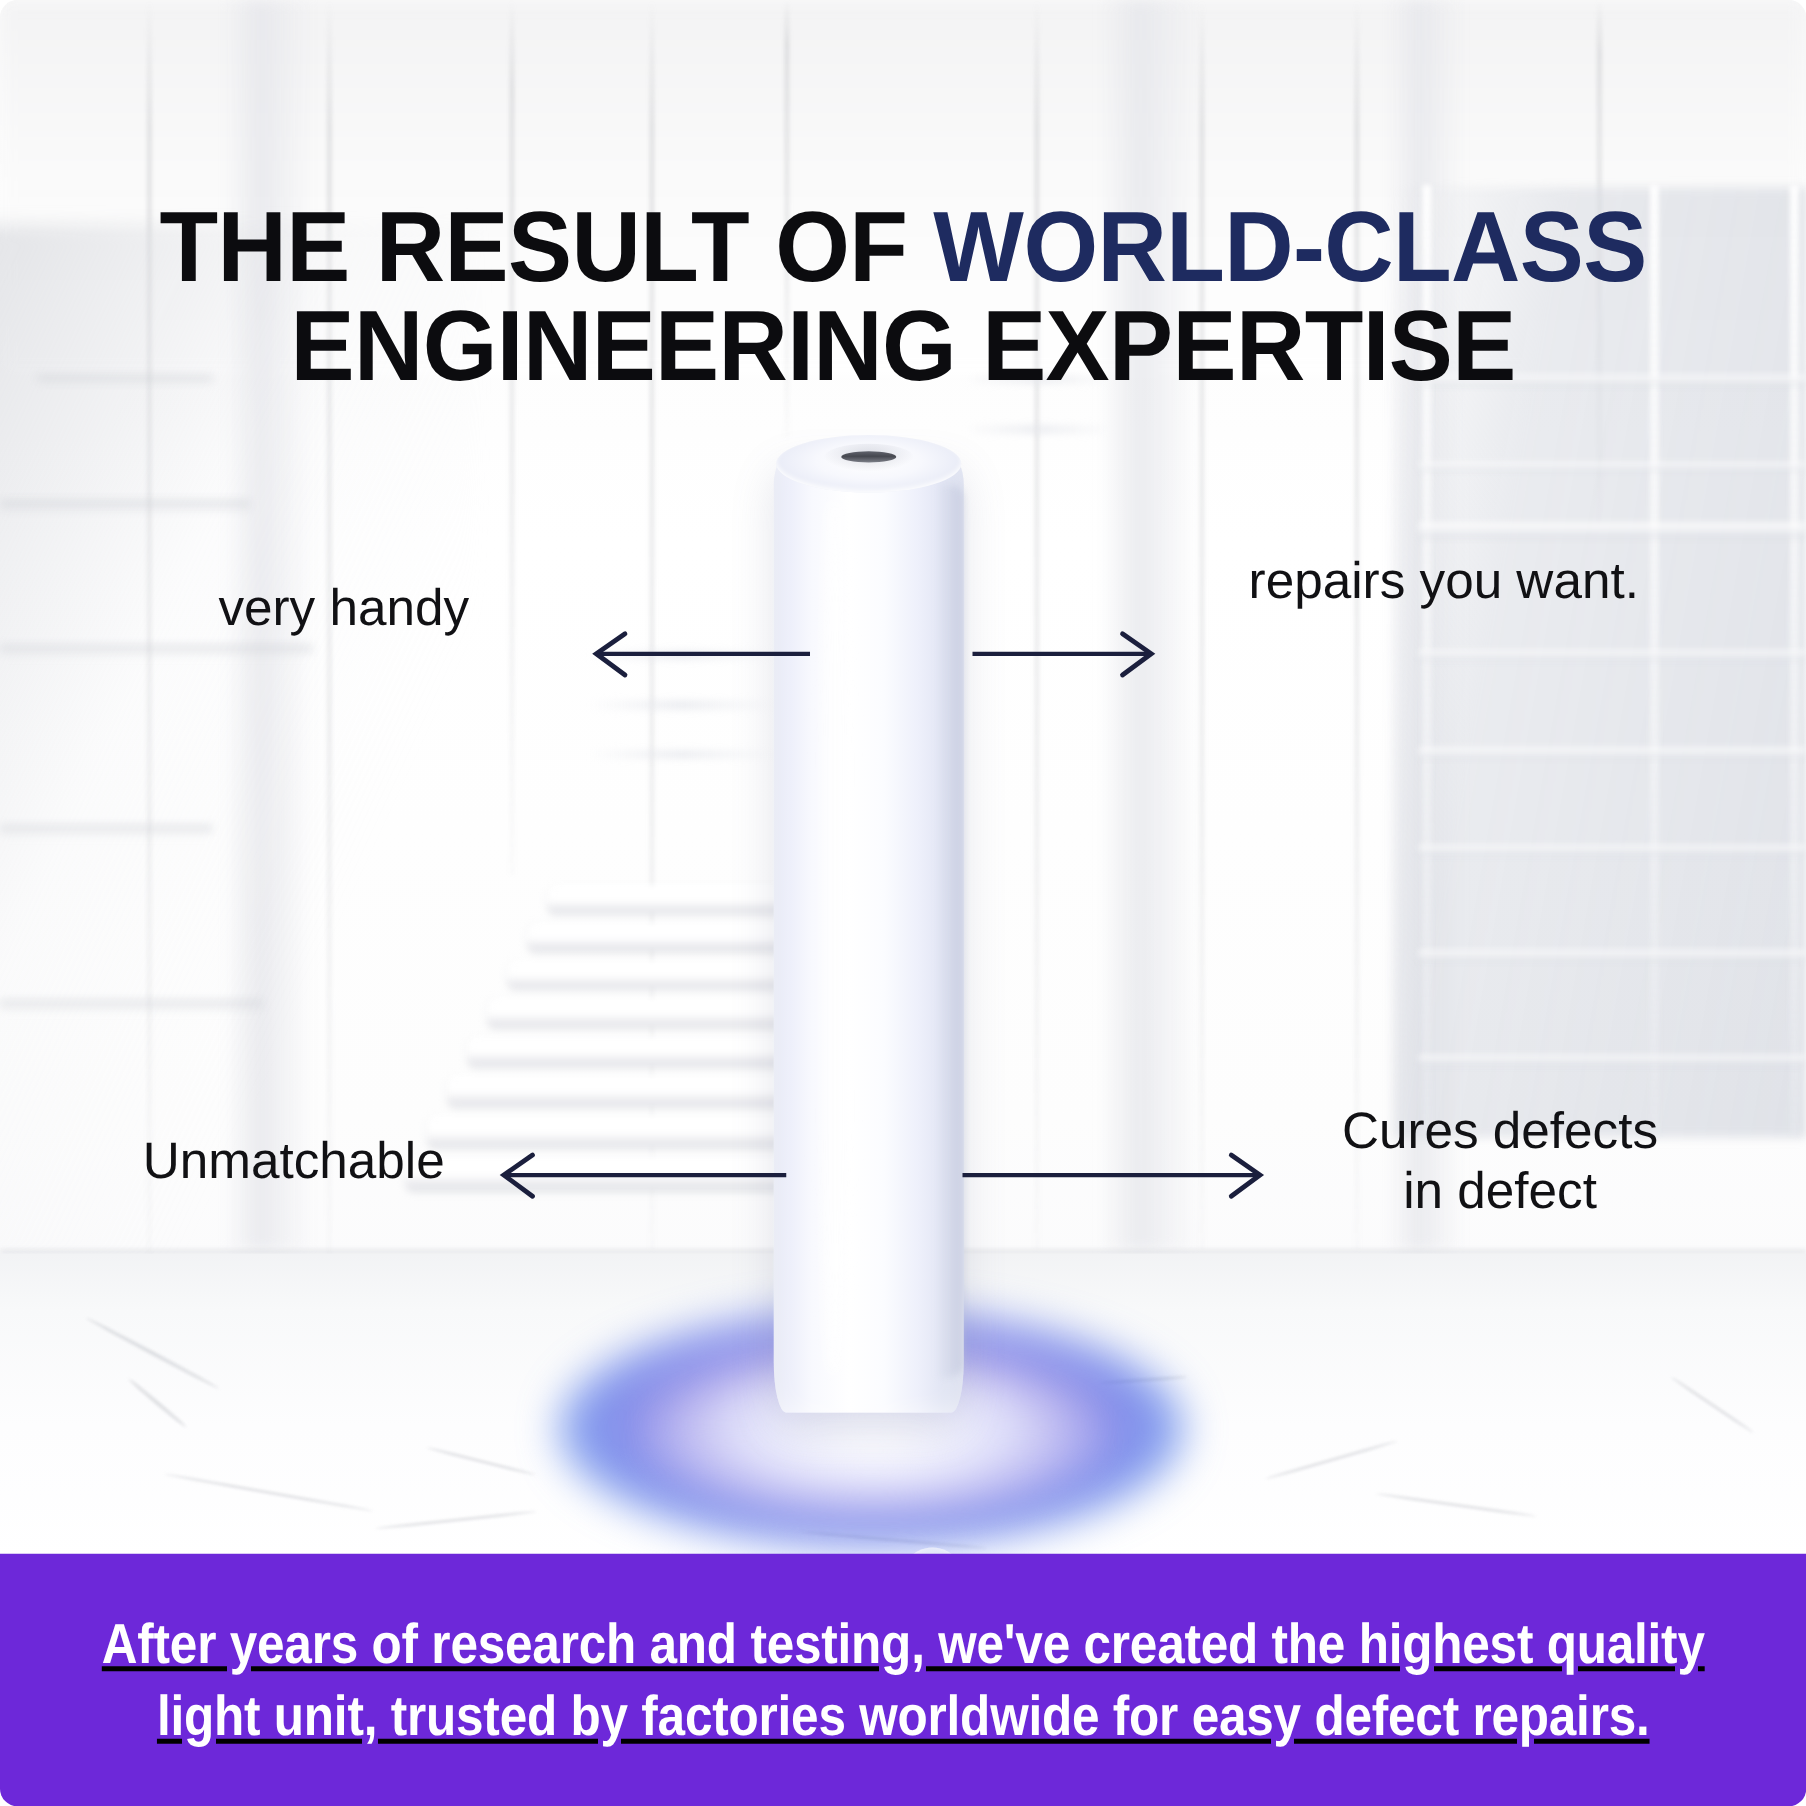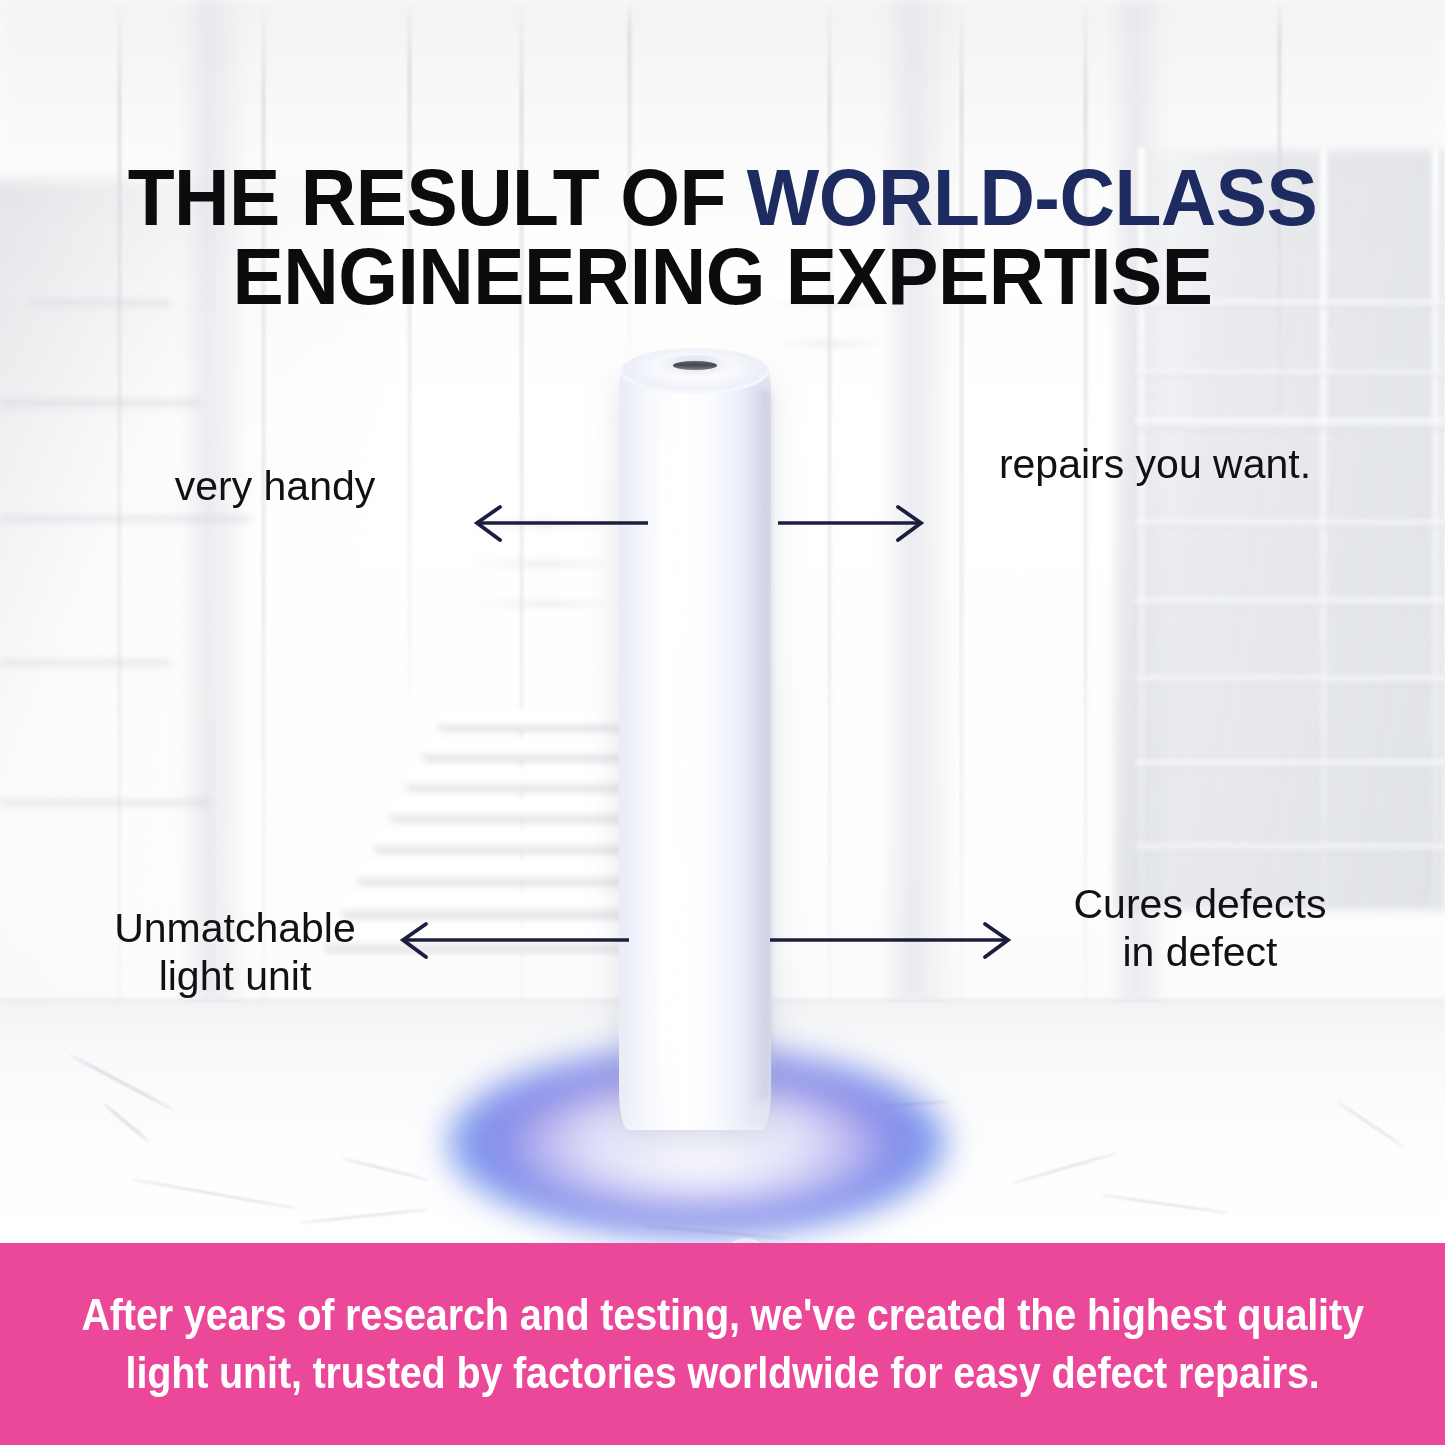--- a/index.html
+++ b/index.html
@@ -10,20 +10,21 @@
   body {
     font-family: "Liberation Sans", sans-serif;
   }
 
   #poster {
     position: relative;
     width: 1445px;
     height: 1445px;
     overflow: hidden;
     background: #fdfdfd;
+    border-radius: 14px;
   }
 
   
   .bg-scene {
     position: absolute;
     inset: 0;
     overflow: hidden;
     background:
       linear-gradient(180deg, #fafafa 0%, #ffffff 30%, #fdfdfd 62%, #fbfbfc 70%, #ffffff 100%);
   }
@@ -294,25 +295,26 @@
   .arrow-svg { position: absolute; z-index: 7; overflow: visible; }
   .arrow-line { stroke: #1b1f3d; stroke-width: 3.4; fill: none; }
   .arrow-head { stroke: #1b1f3d; stroke-width: 3.8; fill: none; stroke-linecap: round; stroke-linejoin: miter; }
 
   
   .banner {
     position: absolute;
     left: 0; right: 0;
     top: 1243px;
     height: 202px;
-    background: #ec4899;
+    background: #6d28d9;
     z-index: 9;
     display: flex;
     align-items: center;
     justify-content: center;
+    text-decoration: underline;
   }
   .banner-text {
     color: #ffffff;
     text-align: center;
     font-family: "Liberation Sans", sans-serif;
     font-weight: 700;
     font-size: 45px;
     line-height: 1.30;
     letter-spacing: -0.2px;
     transform: scaleX(0.88);
@@ -438,21 +440,20 @@
   <div class="callout callout-tl">
     <span class="ln">very handy</span>
   </div>
 
   <div class="callout callout-tr">
     <span class="ln">repairs you want.</span>
   </div>
 
   <div class="callout callout-bl">
     <span class="ln">Unmatchable</span>
-    <span class="ln">light unit</span>
   </div>
 
   <div class="callout callout-br">
     <span class="ln">Cures defects</span>
     <span class="ln">in defect</span>
   </div>
 
   <div class="banner">
     <div class="banner-text">
       <span class="ln">After years of research and testing, we've created the highest quality</span>

